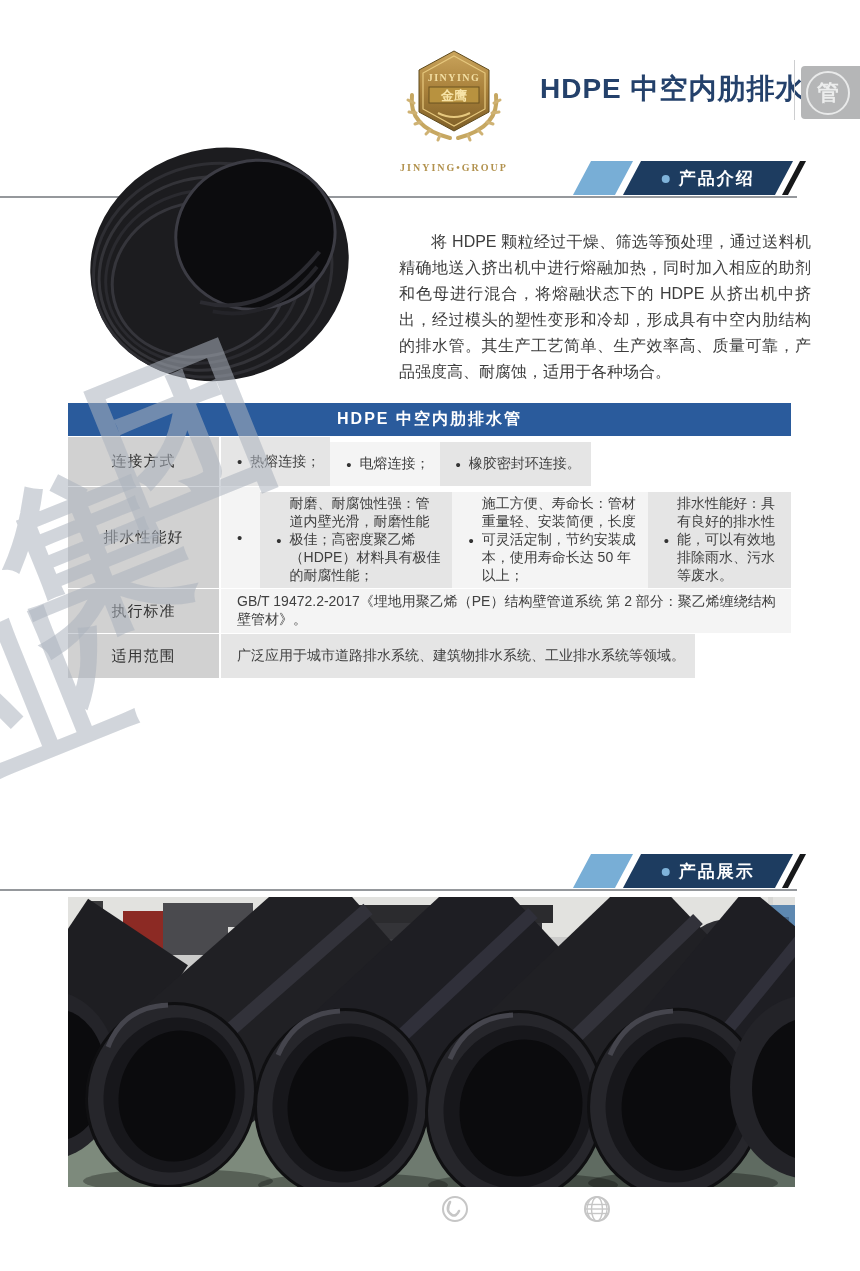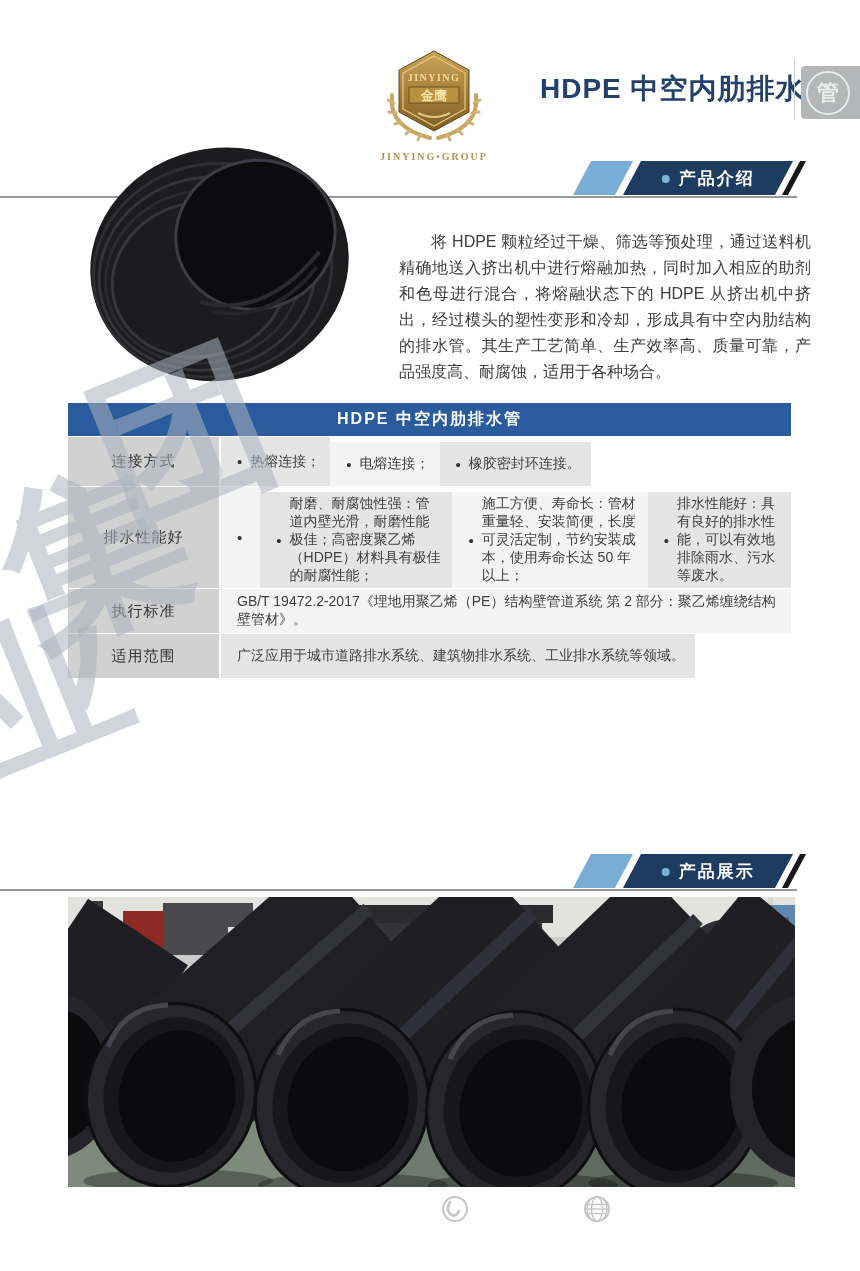--- a/index.html
+++ b/index.html
@@ -1,20 +1,20 @@
 <!DOCTYPE html>
 <html><head>
 <meta charset="utf-8">
 <style>
   html,body{margin:0;padding:0;background:#ffffff;}
   .page{position:relative;width:860px;height:1271px;background:#fff;overflow:hidden;
         font-family:"Liberation Sans", sans-serif;color:#333;}
   
-  .logo{position:absolute;left:368px;top:45px;width:132px;text-align:center;}
-  .logo-caption{margin-top:2px;font-size:10px;font-weight:bold;letter-spacing:2px;
+  .logo{position:absolute;left:388px;top:45px;width:132px;text-align:center;}
+  .logo-caption{margin-top:13px;font-size:10px;font-weight:bold;letter-spacing:2px;
         color:#b2924e;font-family:"Liberation Serif", serif;}
   .page-title{position:absolute;left:540px;top:70px;font-size:28px;font-weight:bold;
         color:#24416b;letter-spacing:1px;white-space:nowrap;}
   .v-sep{position:absolute;left:794px;top:60px;width:1px;height:60px;background:#cdced0;}
   .corner-tab{position:absolute;left:801px;top:66px;width:59px;height:53px;background:#b5b6b7;
         border-radius:4px 0 0 4px;}
   .corner-seal{position:absolute;left:5px;top:5px;width:40px;height:40px;border:2px solid #e9eaea;
         border-radius:50%;display:flex;align-items:center;justify-content:center;
         color:#eceded;font-size:22px;font-weight:bold;font-family:"Liberation Serif", serif;}
   

